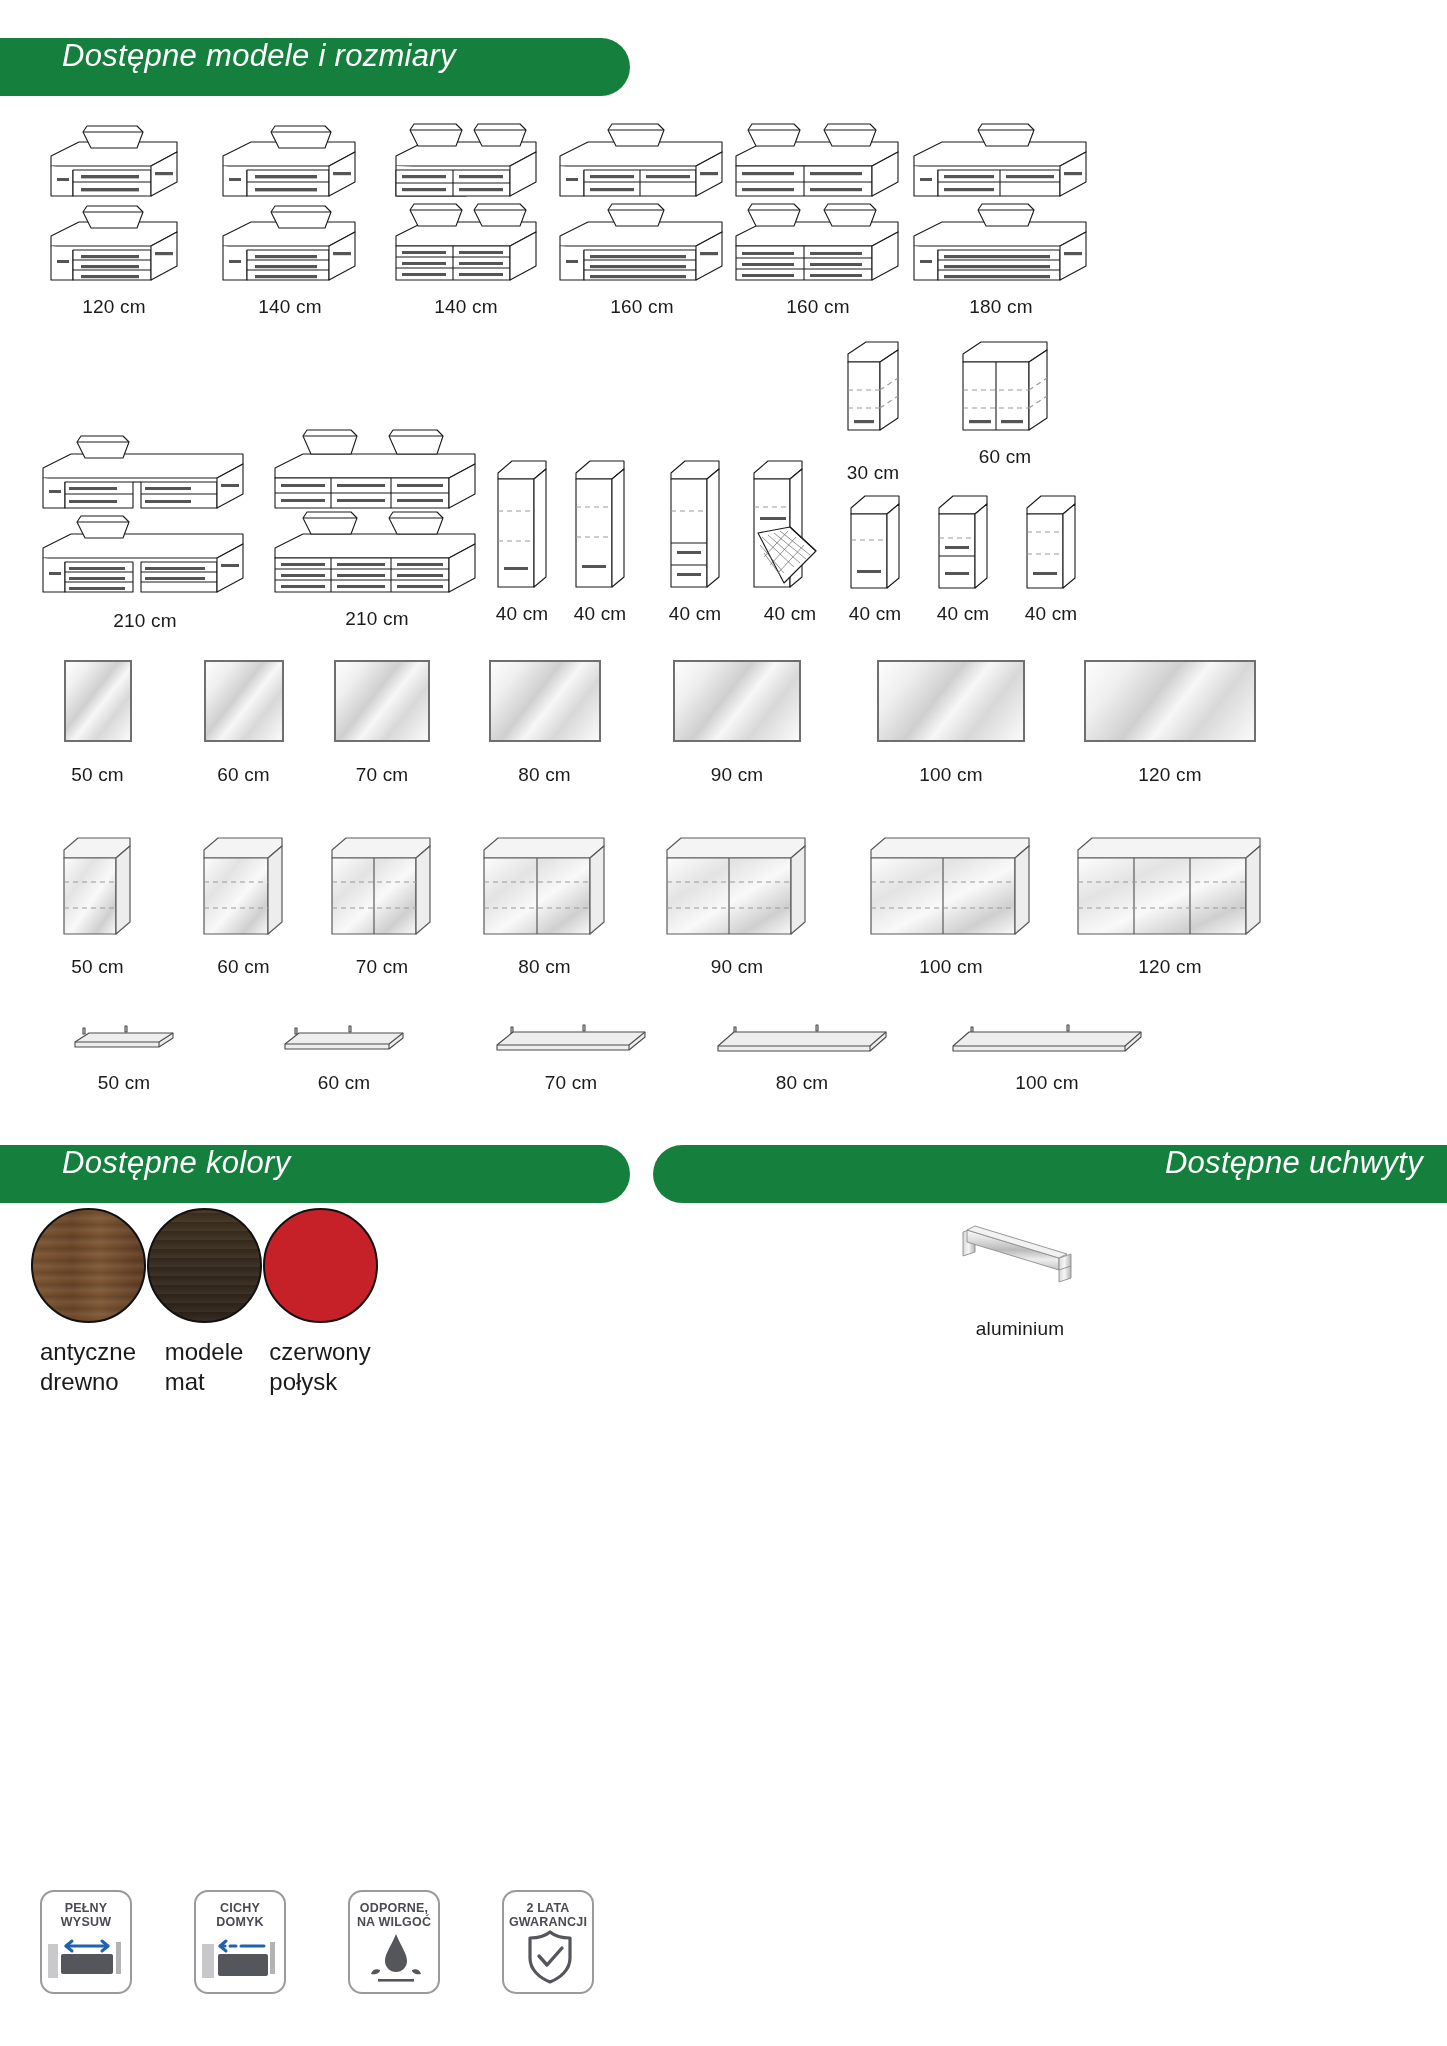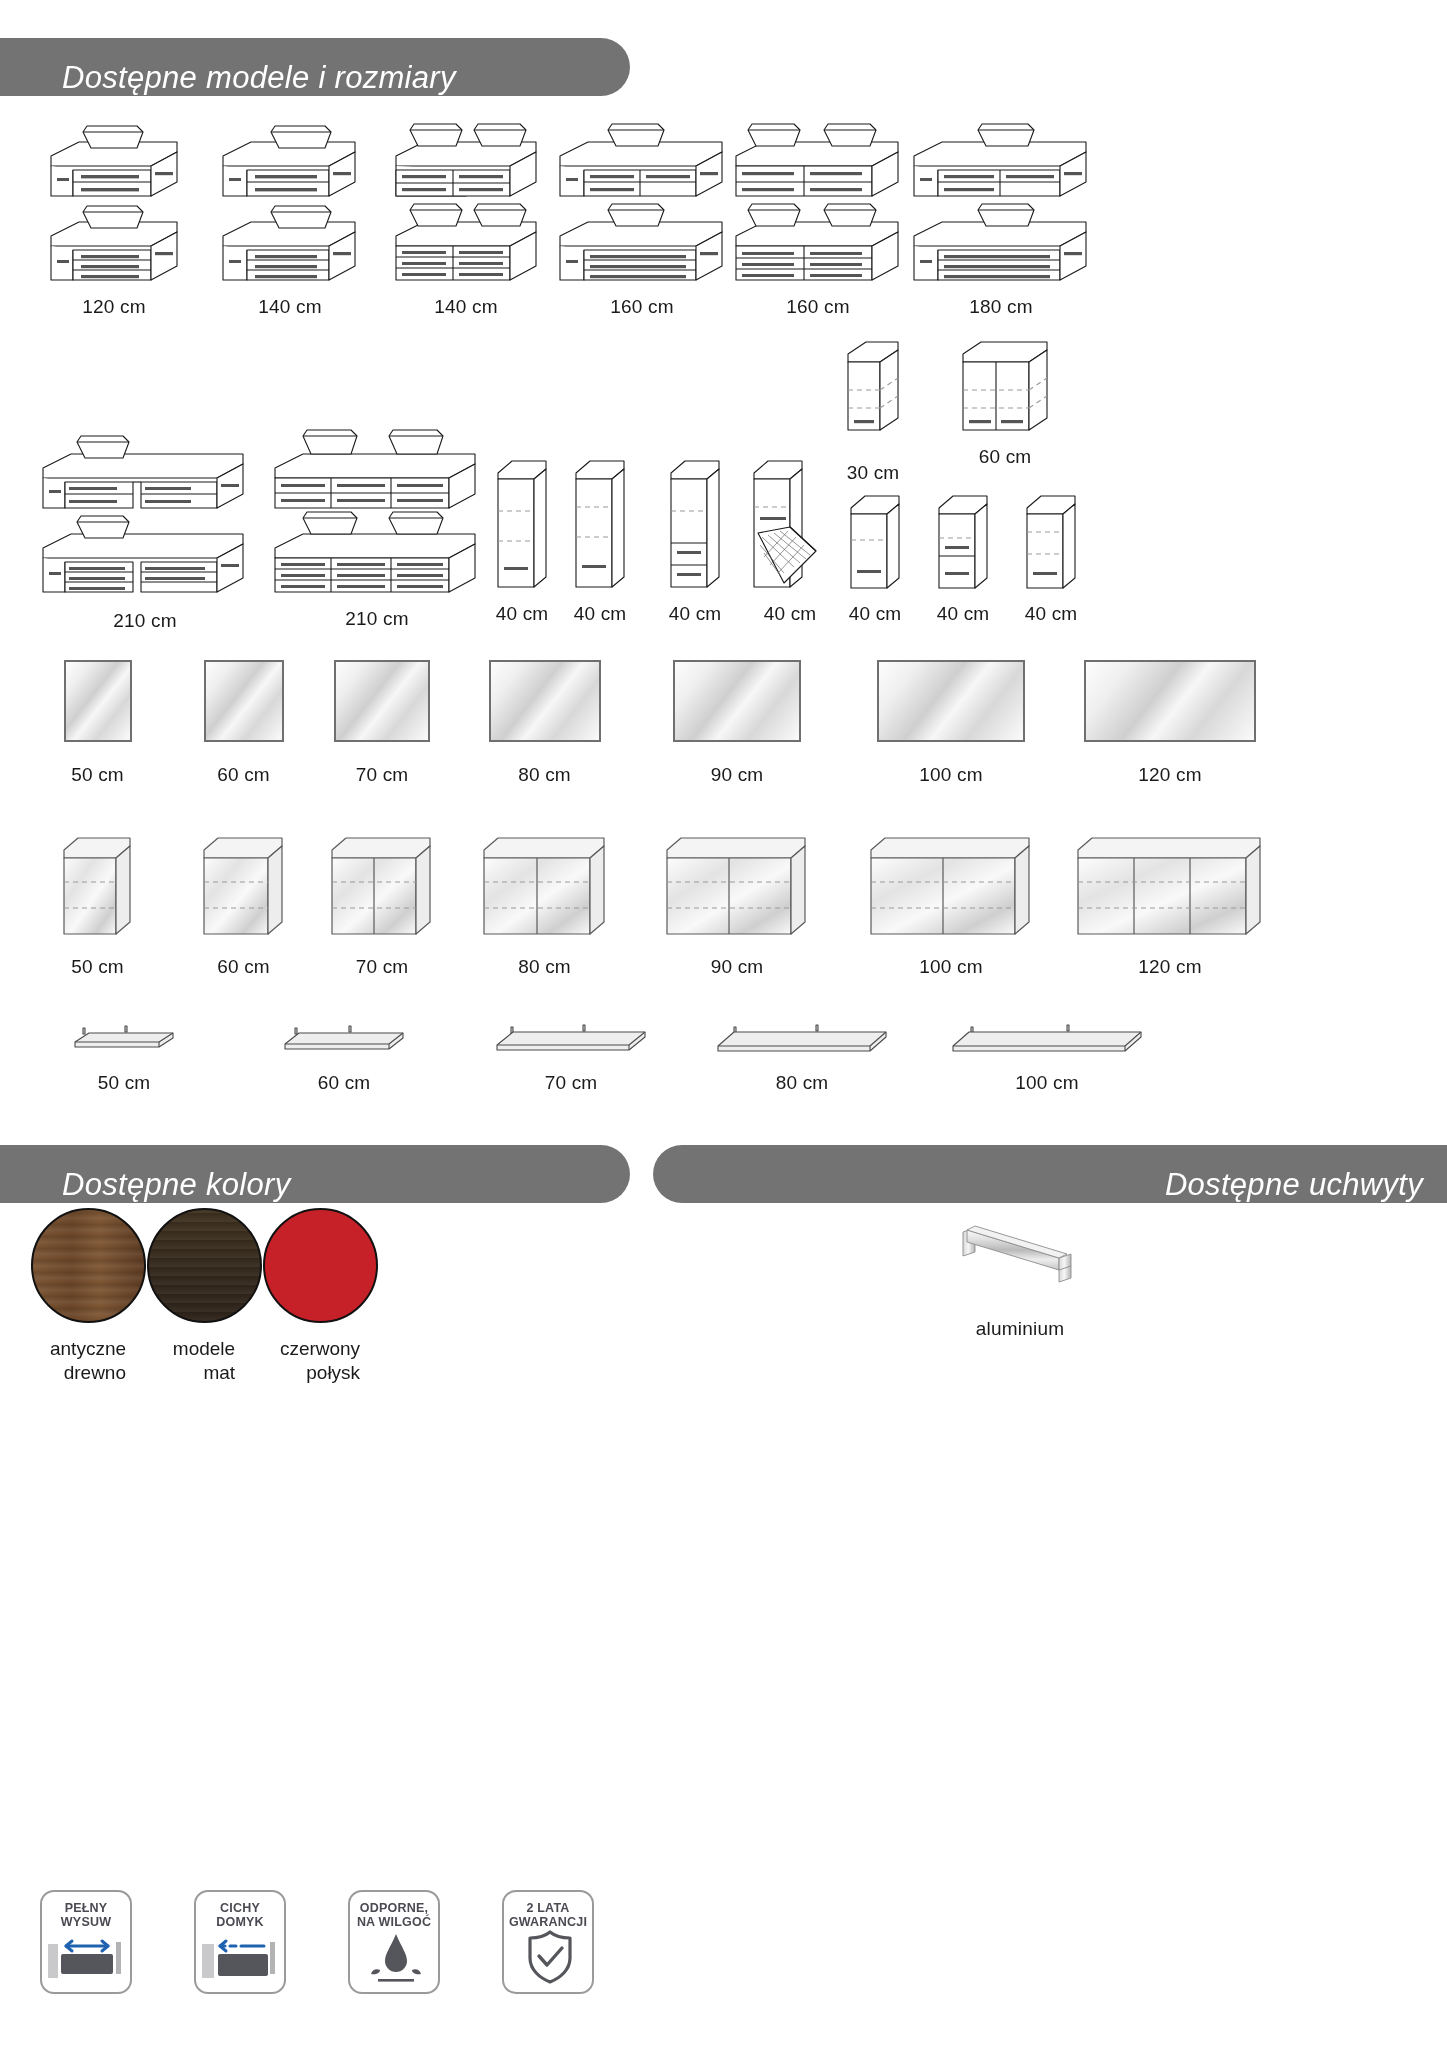--- a/index.html
+++ b/index.html
@@ -8,25 +8,25 @@
     background:#ffffff;
     font-family:"Liberation Sans", sans-serif;
     color:#1a1a1a;
     position:relative;
     overflow:hidden;
   }
   .page{position:relative;width:1447px;height:2046px;}
 
   
   .pill{
-    background:#737373;
+    background:#15803d;
     color:#fff;
     border-radius:0 34px 34px 0;
     height:58px;
-    display:flex;align-items:flex-end;
+    display:flex;align-items:flex-start;
     font-style:italic;
     font-size:31px;
     font-weight:400;
     letter-spacing:.3px;
     padding-left:62px;
     box-sizing:border-box;
   }
   .pill.right{
     border-radius:34px 0 0 34px;
     justify-content:flex-end;
@@ -64,21 +64,21 @@
       repeating-linear-gradient(0deg,rgba(0,0,0,.10) 0px,rgba(0,0,0,0) 3px,rgba(255,255,255,.06) 7px,rgba(0,0,0,.08) 12px),
       linear-gradient(90deg,#7a5433 0%,#6b4628 35%,#7d5634 60%,#5e3c23 100%);
   }
   .swatch.wenge{
     background:
       repeating-linear-gradient(0deg,rgba(255,255,255,.05) 0px,rgba(0,0,0,.12) 9px),
       linear-gradient(180deg,#40321f 0%,#362a1d 50%,#2f241a 100%);
   }
   .swatch.red{background:#c62128;}
   .color-label{
-    margin-top:14px;font-size:19px;line-height:1.25;text-align:right;color:#1a1a1a;
+    margin-top:14px;font-size:24px;line-height:1.25;text-align:left;color:#1a1a1a;
   }
 
   
   .badge{
     width:92px;height:104px;
     border:2px solid #9a9a9a;
     border-radius:14px;
     box-sizing:border-box;
     position:relative;
     background:#fff;

